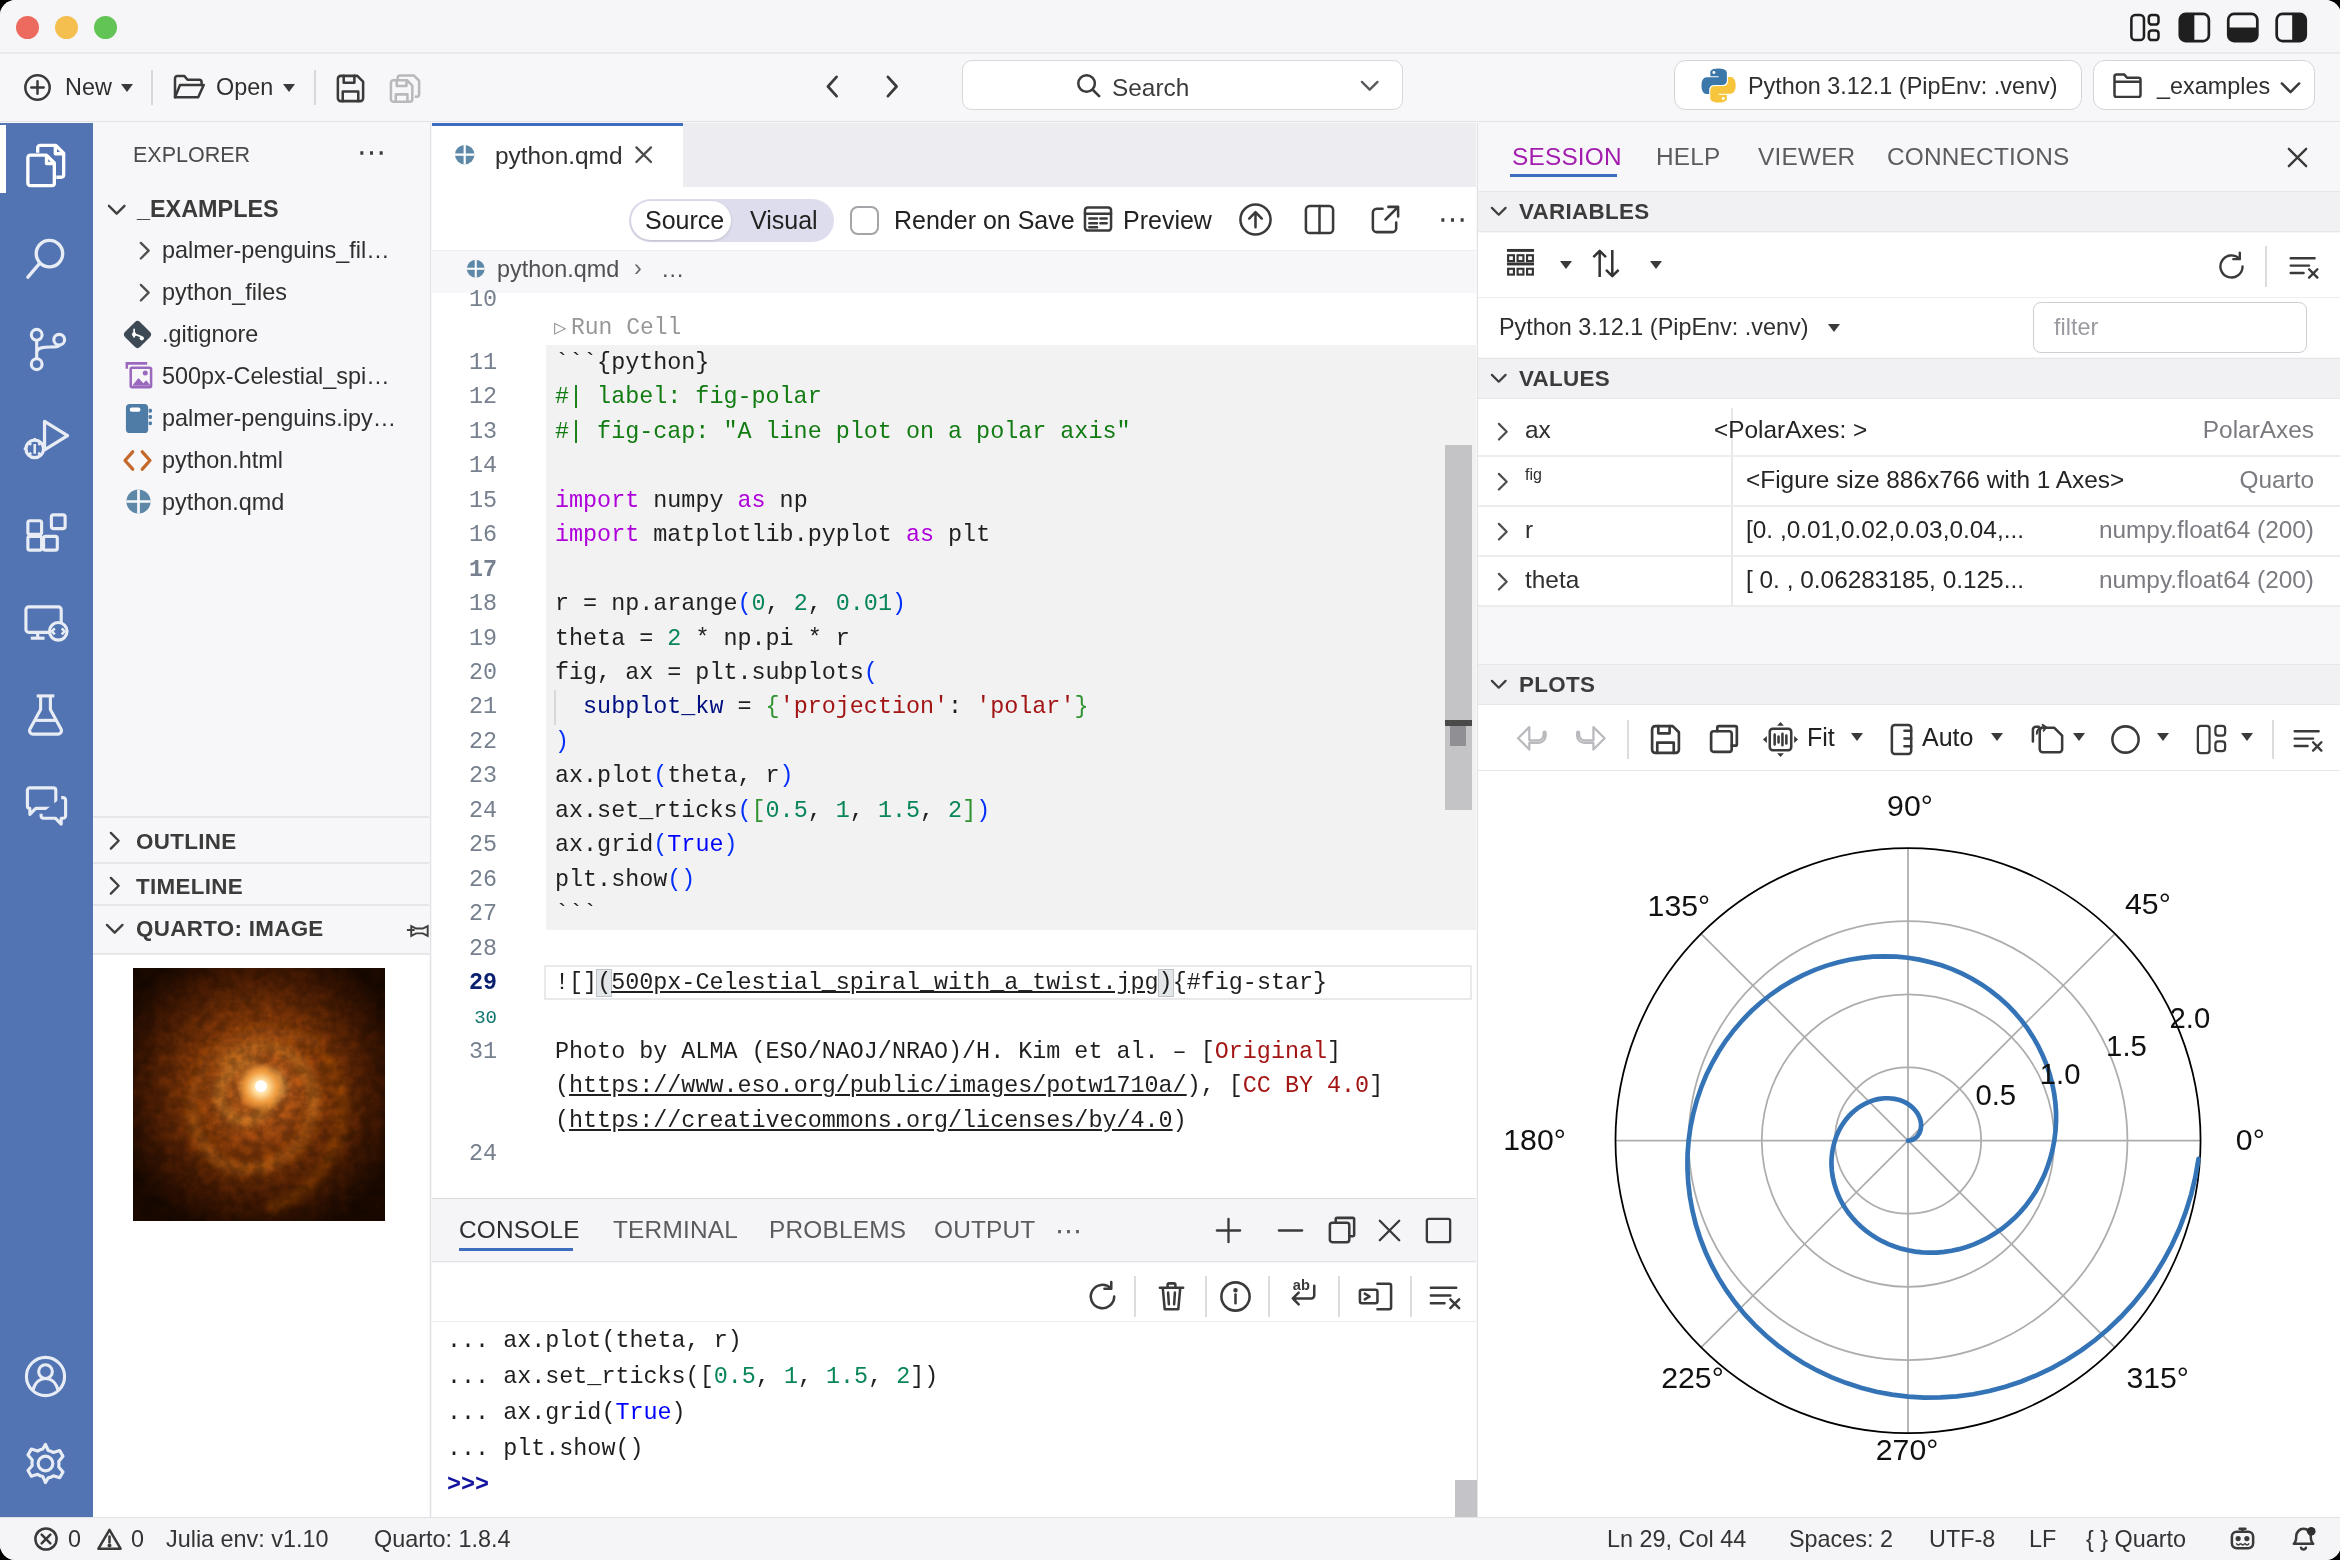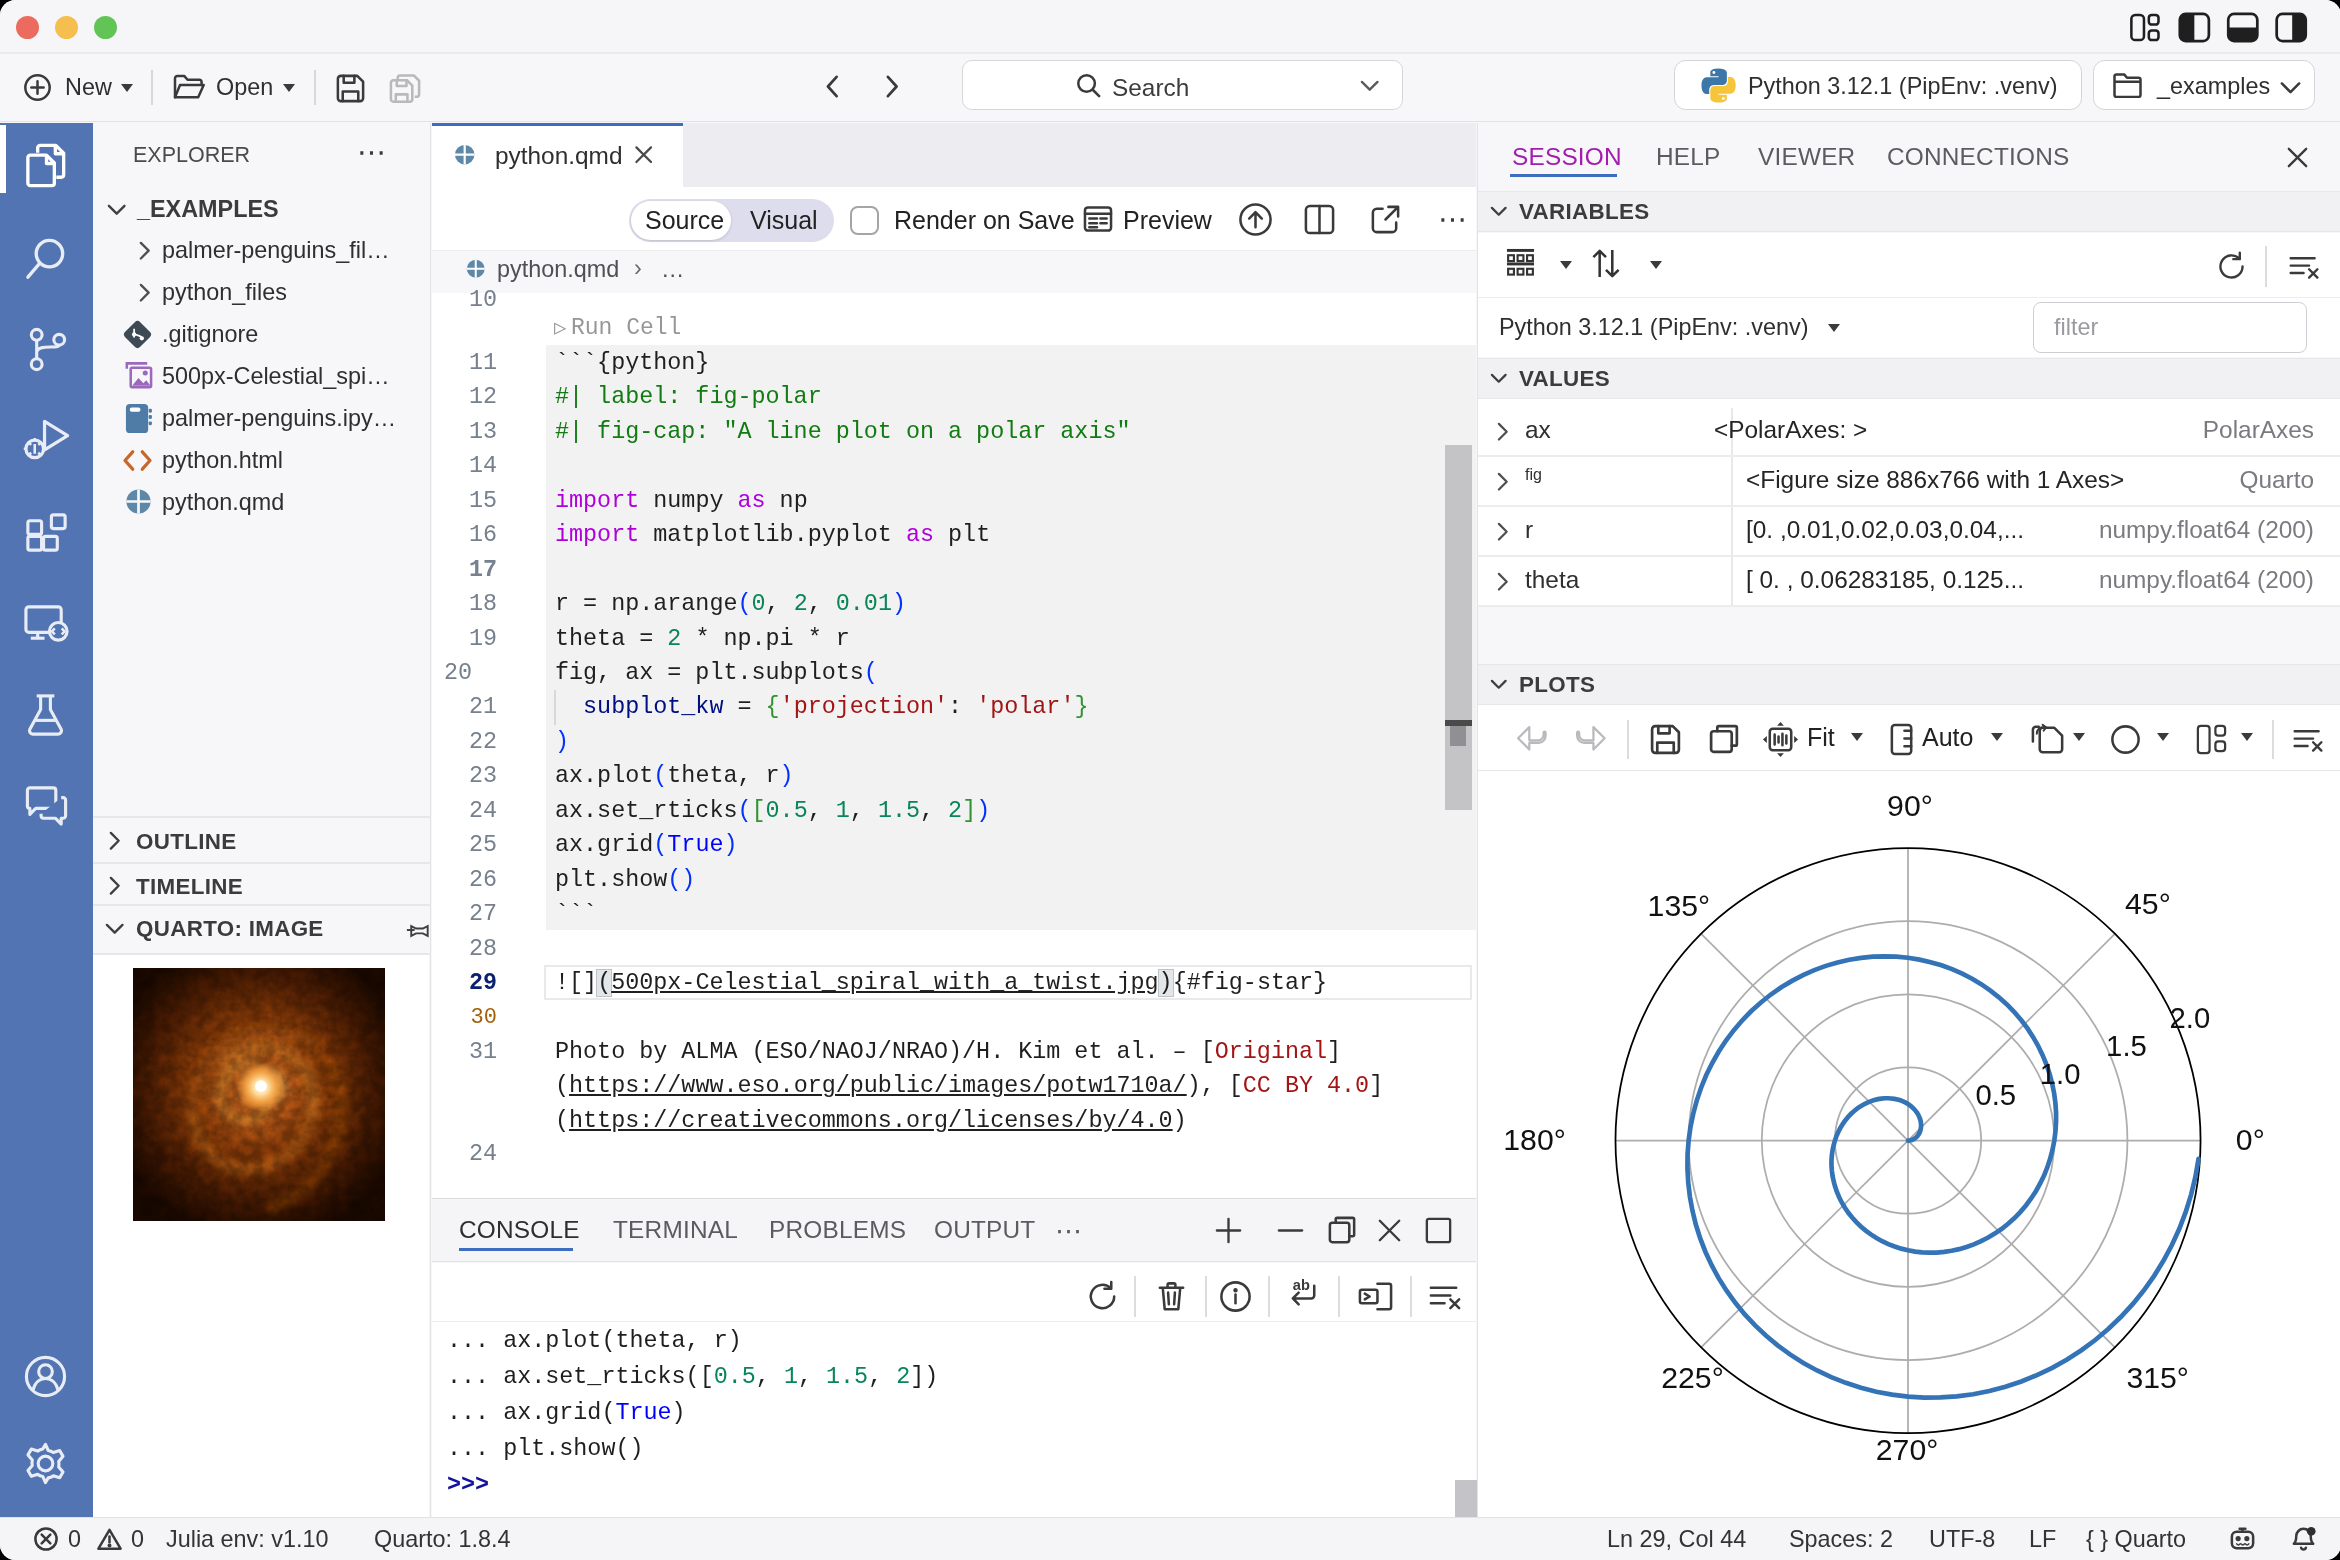--- a/index.html
+++ b/index.html
@@ -383,40 +383,40 @@
 <div class="abs" style="left:419px;top:449px;width:78px;text-align:right;color:#76808e;font-weight:normal;font-size:23.4px;line-height:34px;font-family:'Liberation Mono',monospace">14</div>
 <div class="abs" style="left:419px;top:484px;width:78px;text-align:right;color:#76808e;font-weight:normal;font-size:23.4px;line-height:34px;font-family:'Liberation Mono',monospace">15</div>
 <div class="abs" style="left:555px;top:484px;line-height:34px;white-space:pre;color:#1f1f1f"><span style="color:#af00db;">import</span> numpy <span style="color:#af00db;">as</span> np</div>
 <div class="abs" style="left:419px;top:518px;width:78px;text-align:right;color:#76808e;font-weight:normal;font-size:23.4px;line-height:34px;font-family:'Liberation Mono',monospace">16</div>
 <div class="abs" style="left:555px;top:518px;line-height:34px;white-space:pre;color:#1f1f1f"><span style="color:#af00db;">import</span> matplotlib.pyplot <span style="color:#af00db;">as</span> plt</div>
 <div class="abs" style="left:419px;top:553px;width:78px;text-align:right;color:#76808e;font-weight:bold;font-size:23.4px;line-height:34px;font-family:'Liberation Mono',monospace">17</div>
 <div class="abs" style="left:419px;top:587px;width:78px;text-align:right;color:#76808e;font-weight:normal;font-size:23.4px;line-height:34px;font-family:'Liberation Mono',monospace">18</div>
 <div class="abs" style="left:555px;top:587px;line-height:34px;white-space:pre;color:#1f1f1f">r = np.arange<span style="color:#0431fa;">(</span><span style="color:#098658;">0</span>, <span style="color:#098658;">2</span>, <span style="color:#098658;">0.01</span><span style="color:#0431fa;">)</span></div>
 <div class="abs" style="left:419px;top:622px;width:78px;text-align:right;color:#76808e;font-weight:normal;font-size:23.4px;line-height:34px;font-family:'Liberation Mono',monospace">19</div>
 <div class="abs" style="left:555px;top:622px;line-height:34px;white-space:pre;color:#1f1f1f">theta = <span style="color:#098658;">2</span> * np.pi * r</div>
-<div class="abs" style="left:419px;top:656px;width:78px;text-align:center;color:#76808e;font-weight:normal;font-size:23.4px;line-height:34px;font-family:'Liberation Mono',monospace">20</div>
+<div class="abs" style="left:419px;top:656px;width:78px;text-align:right;color:#76808e;font-weight:normal;font-size:23.4px;line-height:34px;font-family:'Liberation Mono',monospace">20</div>
 <div class="abs" style="left:555px;top:656px;line-height:34px;white-space:pre;color:#1f1f1f">fig, ax = plt.subplots<span style="color:#0431fa;">(</span></div>
 <div class="abs" style="left:419px;top:690px;width:78px;text-align:right;color:#76808e;font-weight:normal;font-size:23.4px;line-height:34px;font-family:'Liberation Mono',monospace">21</div>
 <div class="abs" style="left:555px;top:690px;line-height:34px;white-space:pre;color:#1f1f1f">  <span style="color:#001080;">subplot_kw</span> = <span style="color:#319331;">{</span><span style="color:#a31515;">'projection'</span>: <span style="color:#a31515;">'polar'</span><span style="color:#319331;">}</span></div>
 <div class="abs" style="left:419px;top:725px;width:78px;text-align:right;color:#76808e;font-weight:normal;font-size:23.4px;line-height:34px;font-family:'Liberation Mono',monospace">22</div>
 <div class="abs" style="left:555px;top:725px;line-height:34px;white-space:pre;color:#1f1f1f"><span style="color:#0431fa;">)</span></div>
 <div class="abs" style="left:419px;top:759px;width:78px;text-align:right;color:#76808e;font-weight:normal;font-size:23.4px;line-height:34px;font-family:'Liberation Mono',monospace">23</div>
 <div class="abs" style="left:555px;top:759px;line-height:34px;white-space:pre;color:#1f1f1f">ax.plot<span style="color:#0431fa;">(</span>theta, r<span style="color:#0431fa;">)</span></div>
 <div class="abs" style="left:419px;top:794px;width:78px;text-align:right;color:#76808e;font-weight:normal;font-size:23.4px;line-height:34px;font-family:'Liberation Mono',monospace">24</div>
 <div class="abs" style="left:555px;top:794px;line-height:34px;white-space:pre;color:#1f1f1f">ax.set_rticks<span style="color:#0431fa;">(</span><span style="color:#319331;">[</span><span style="color:#098658;">0.5</span>, <span style="color:#098658;">1</span>, <span style="color:#098658;">1.5</span>, <span style="color:#098658;">2</span><span style="color:#319331;">]</span><span style="color:#0431fa;">)</span></div>
 <div class="abs" style="left:419px;top:828px;width:78px;text-align:right;color:#76808e;font-weight:normal;font-size:23.4px;line-height:34px;font-family:'Liberation Mono',monospace">25</div>
 <div class="abs" style="left:555px;top:828px;line-height:34px;white-space:pre;color:#1f1f1f">ax.grid<span style="color:#0431fa;">(</span><span style="color:#0000ff;">True</span><span style="color:#0431fa;">)</span></div>
 <div class="abs" style="left:419px;top:863px;width:78px;text-align:right;color:#76808e;font-weight:normal;font-size:23.4px;line-height:34px;font-family:'Liberation Mono',monospace">26</div>
 <div class="abs" style="left:555px;top:863px;line-height:34px;white-space:pre;color:#1f1f1f">plt.show<span style="color:#0431fa;">(</span><span style="color:#0431fa;">)</span></div>
 <div class="abs" style="left:419px;top:897px;width:78px;text-align:right;color:#76808e;font-weight:normal;font-size:23.4px;line-height:34px;font-family:'Liberation Mono',monospace">27</div>
 <div class="abs" style="left:555px;top:897px;line-height:34px;white-space:pre;color:#1f1f1f">```</div>
 <div class="abs" style="left:419px;top:932px;width:78px;text-align:right;color:#76808e;font-weight:normal;font-size:23.4px;line-height:34px;font-family:'Liberation Mono',monospace">28</div>
 <div class="abs" style="left:419px;top:966px;width:78px;text-align:right;color:#0b216f;font-weight:bold;font-size:23.4px;line-height:34px;font-family:'Liberation Mono',monospace">29</div>
 <div class="abs" style="left:555px;top:966px;line-height:34px;white-space:pre;color:#1f1f1f">![]<span style="background:#e2e6e8;box-shadow:0 0 0 1px #bfc3c6;">(</span><span style="text-decoration:underline;">500px-Celestial_spiral_with_a_twist.jpg</span><span style="background:#e2e6e8;box-shadow:0 0 0 1px #bfc3c6;">)</span>{#fig-star}</div>
-<div class="abs" style="left:419px;top:1001px;width:78px;text-align:right;color:#a16207;font-weight:normal;font-size:22px;line-height:34px;font-family:'Liberation Mono',monospace">30</div>
+<div class="abs" style="left:419px;top:1001px;width:78px;text-align:right;color:#0f766e;font-weight:normal;font-size:19px;line-height:34px;font-family:'Liberation Mono',monospace">30</div>
 <div class="abs" style="left:419px;top:1035px;width:78px;text-align:right;color:#76808e;font-weight:normal;font-size:23.4px;line-height:34px;font-family:'Liberation Mono',monospace">31</div>
 <div class="abs" style="left:555px;top:1035px;line-height:34px;white-space:pre;color:#1f1f1f">Photo by ALMA (ESO/NAOJ/NRAO)/H. Kim et al. – [<span style="color:#a31515;">Original</span>]</div>
 <div class="abs" style="left:555px;top:1069px;line-height:34px;white-space:pre;color:#1f1f1f">(<span style="text-decoration:underline;">https://www.eso.org/public/images/potw1710a/</span>), [<span style="color:#a31515;">CC BY 4.0</span>]</div>
 <div class="abs" style="left:555px;top:1104px;line-height:34px;white-space:pre;color:#1f1f1f">(<span style="text-decoration:underline;">https://creativecommons.org/licenses/by/4.0</span>)</div>
 <div class="abs" style="left:419px;top:1137px;width:78px;text-align:right;color:#76808e;font-weight:normal;font-size:23.4px;line-height:34px;font-family:'Liberation Mono',monospace">24</div>
 <div class="abs" style="left:554px;top:312px;font-size:23px;color:#979797;line-height:33px"><span style="font-size:20.5px">▷</span> Run Cell</div>
 </div>
 <div class="abs" style="left:554px;top:690px;width:2px;height:35px;background:#d8d8da"></div>
 
 <div class="abs" style="left:544px;top:965px;width:928px;height:35px;border:2px solid #e9e9eb"></div>

